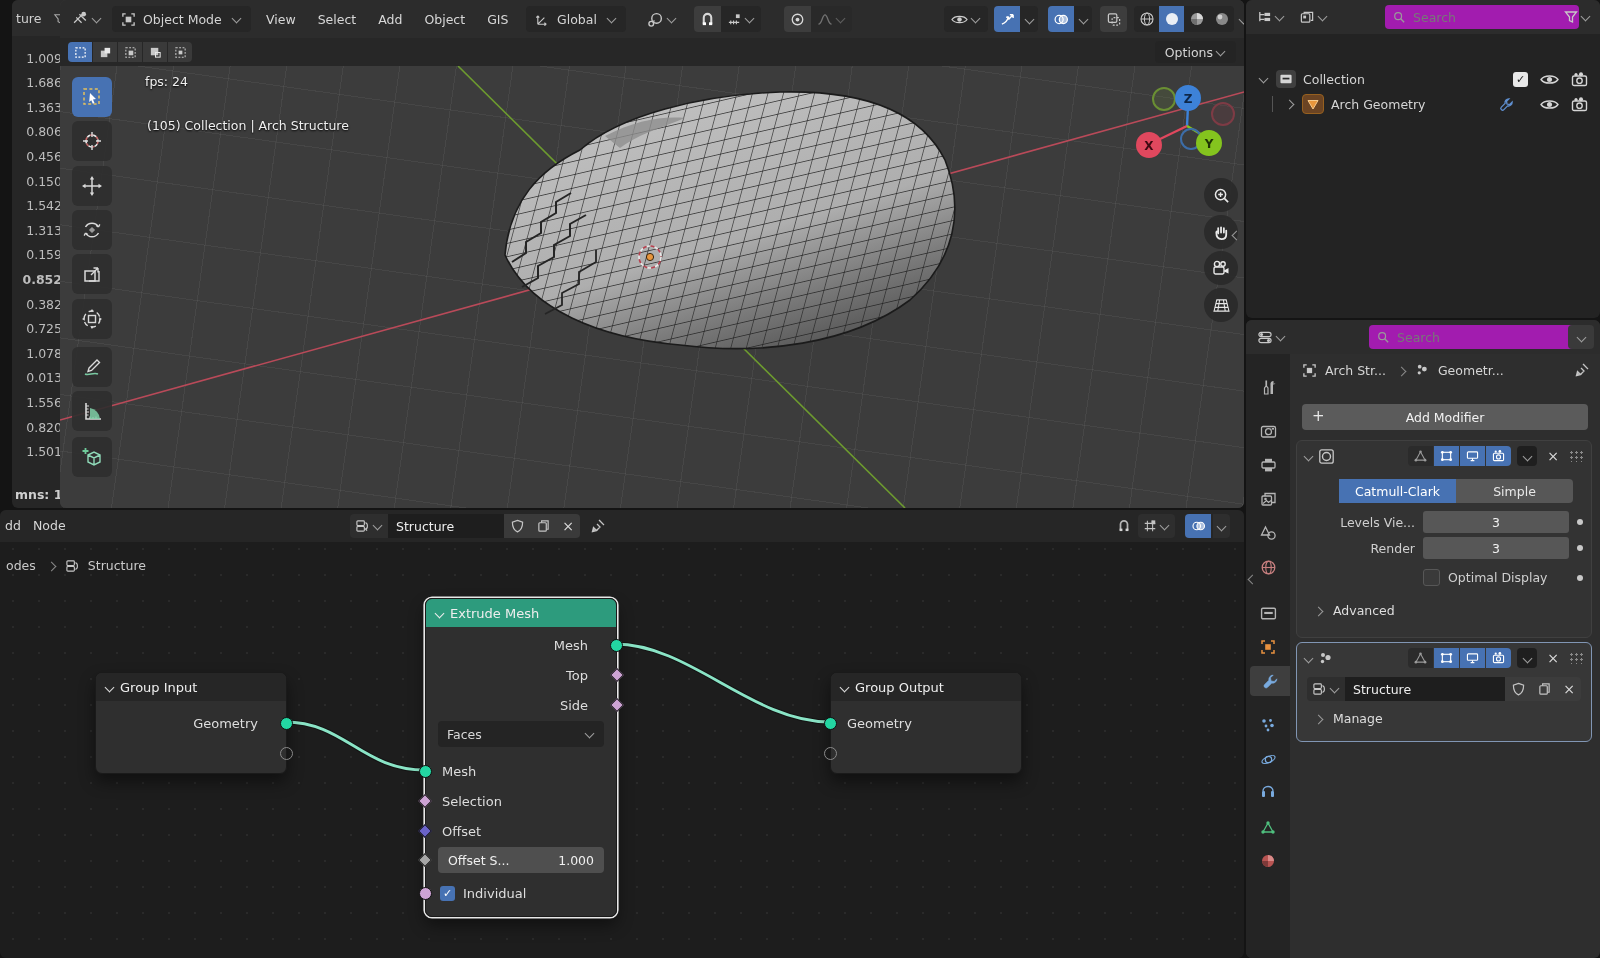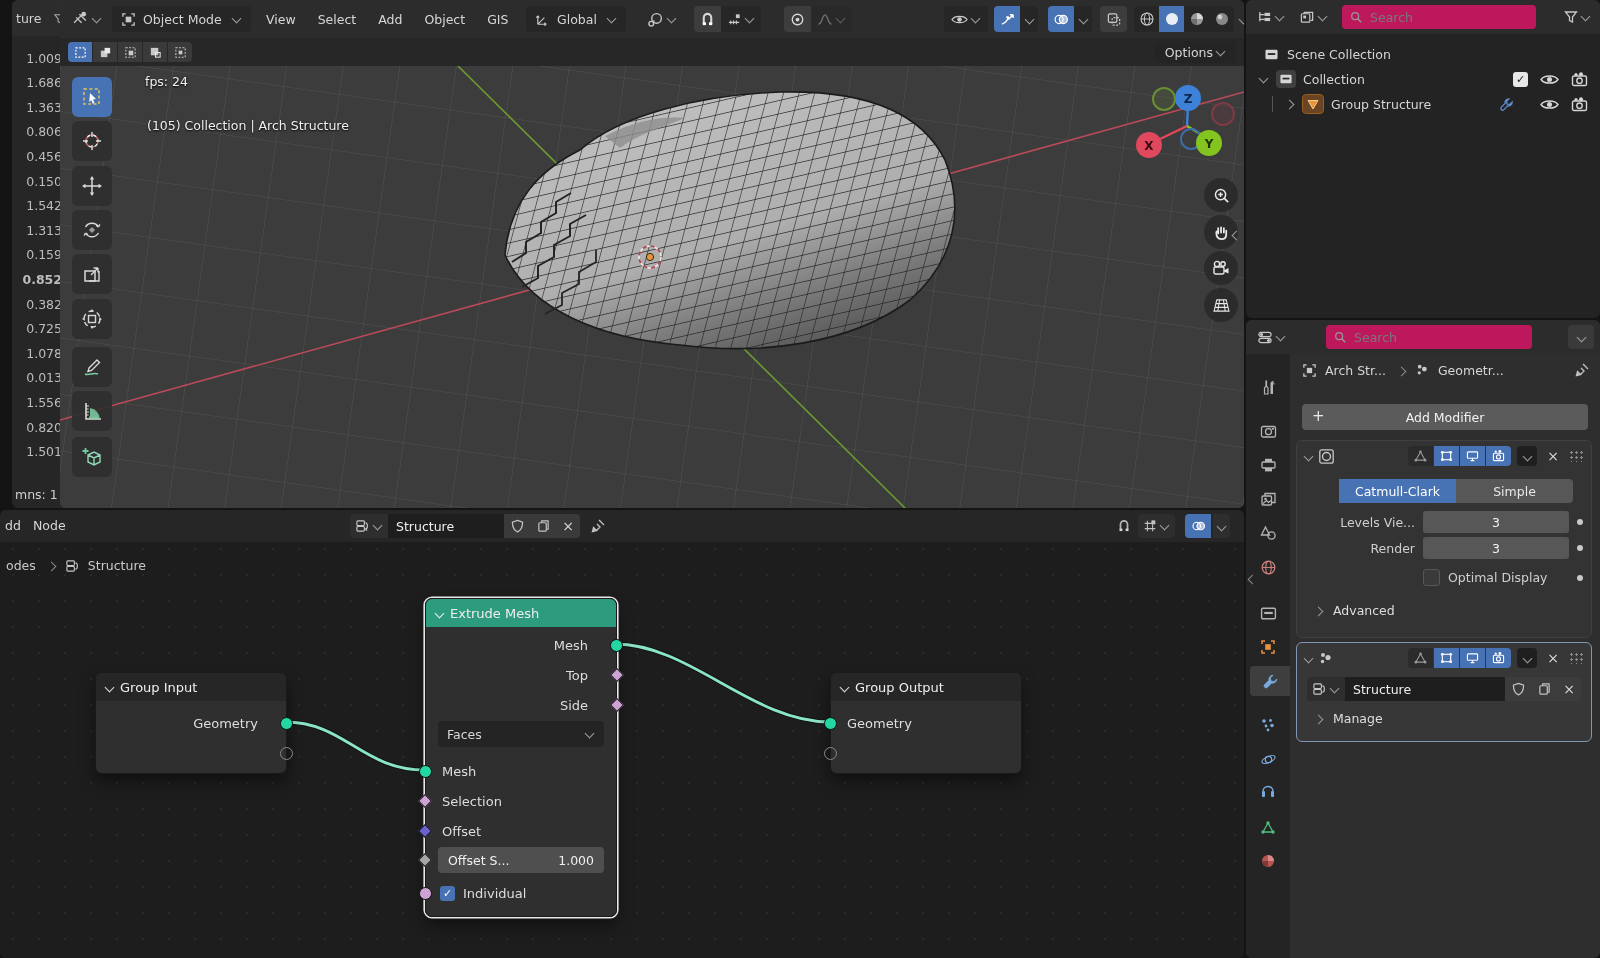--- a/index.html
+++ b/index.html
@@ -10,21 +10,21 @@
   .row{display:flex;align-items:center;}
   .panel{position:absolute;border-radius:6px;overflow:hidden;}
   .hdr{background:#2c2c2c;}
   .btn{background:#242424;border-radius:4px;display:flex;align-items:center;justify-content:center;color:#d4d4d4;}
   .btn.on{background:#4772b3;color:#fff;}
   .btn.lit{background:#3d3d3d;}
   .menu{color:#d8d8d8;padding:0 10px;cursor:default;}
   .chev{width:6px;height:6px;border-right:1.4px solid #9f9f9f;border-bottom:1.4px solid #9f9f9f;
         transform:rotate(45deg);display:inline-block;margin:-2px 2px 0 4px;flex:none;}
   .chevr{transform:rotate(-45deg);margin-top:2px;}
-  .search{background:#be185d;border-radius:4px;height:24px;display:flex;align-items:center;padding:0 8px;gap:6px;}
+  .search{background:#a21caf;border-radius:4px;height:24px;display:flex;align-items:center;padding:0 8px;gap:6px;margin-left:43px;}
   .search input{background:transparent;border:none;outline:none;color:#cfcfcf;font:inherit;width:100%;}
   .search input::placeholder{color:#787878;}
   svg{display:block;}
   .ic{flex:none;}
   
   #nodeed{background:#1d1d1d;background-image:radial-gradient(circle,#2a2a2a 1.1px,transparent 1.3px);background-size:26px 26px;}
   .node{position:absolute;background:rgba(48,48,48,.96);border:1px solid #1a1a1a;border-radius:7px;box-shadow:0 8px 16px rgba(0,0,0,.45);}
   .node.active{box-shadow:0 0 0 1.6px #e8e8e8,0 8px 16px rgba(0,0,0,.45);}
   .nhead{height:28px;border-radius:6px 6px 0 0;display:flex;align-items:center;gap:7px;padding:0 10px;font-size:13px;color:#eee;}
   .nrow{position:absolute;left:0;right:12px;height:24px;display:flex;align-items:center;font-size:13px;color:#dedede;}
@@ -111,21 +111,21 @@
           <span>1.556</span>
         </div>
       <div class="olrow" style="top:371px;justify-content:flex-end;color:#bdbdbd;">
           <span>0.820</span>
         </div>
       <div class="olrow" style="top:395.6px;justify-content:flex-end;color:#bdbdbd;">
           <span>1.501</span>
         </div>
     </div>
     <div class="abs" style="right:1px;top:48px;width:5px;height:110px;background:#5a5a5a;border-radius:3px;"></div>
-    <div class="olrow" style="bottom:2px;padding-left:3px;color:#cfcfcf;">
+    <div class="olrow" style="bottom:2px;padding-left:3px;color:#cfcfcf;font-weight:bold;">
         <span>mns: 1</span>
       </div>
   </div>
 
   <div class="panel" style="left:60px;top:0;width:1184px;height:508px;background:#3c3c3c;">
 
     <div class="hdr abs" style="left:0;top:0;right:0;height:38px;">
       <div class="btn row abs" style="left:6px;top:7px;height:24px;padding:0 6px;background:transparent;">
         <svg class="ic" width="17" height="17" viewBox="0 0 16 16">
             <path d="M2 11 L11 2 M4 6 L9 11 M7 3 L13 9" stroke="#c8c8c8" stroke-width="1.2" fill="none"></path>
@@ -612,27 +612,20 @@
           </svg>
         <input placeholder="Search" style="">
       </div>
       <div class="btn row abs" style="right:4px;top:5px;height:24px;padding:0 5px;background:transparent;">
         <svg class="ic" width="14" height="14" viewBox="0 0 14 14">
             <path d="M1.5 2 L12.5 2 L8.5 7 L8.5 12 L5.5 10.5 L5.5 7 Z" fill="none" stroke="#c8c8c8" stroke-width="1.3"></path>
           </svg>
         <span class="chev"></span>
       </div>
     </div>
-    <div class="olrow" style="top:42px;padding-left:18px;gap:8px;">
-      <svg class="ic" width="15" height="13" viewBox="0 0 16 14">
-          <rect x="1.5" y="2" width="13" height="10" rx="1.2" fill="#d5d5d5"></rect>
-          <rect x="4" y="5.5" width="8" height="2" fill="#2a2a2a"></rect>
-        </svg>
-      <span>Scene Collection</span>
-    </div>
     <div class="olrow" style="top:67px;padding-left:14px;gap:7px;">
       <span class="chev" style="margin:0 2px 2px 0;"></span>
       <span style="background:#3f3f3f;border-radius:4px;width:20px;height:18px;display:flex;align-items:center;justify-content:center;">
         <svg class="ic" width="14" height="12" viewBox="0 0 16 14">
             <rect x="1.5" y="2" width="13" height="10" rx="1.2" fill="#d5d5d5"></rect>
             <rect x="4" y="5.5" width="8" height="2" fill="#2a2a2a"></rect>
           </svg>
       </span>
       <span>Collection</span>
       <span style="flex:1;"></span>
@@ -649,21 +642,21 @@
         </svg>
     </div>
     <div class="olrow" style="top:92px;padding-left:26px;gap:7px;">
       <span style="width:1px;height:16px;background:#555;"></span>
       <span class="chev chevr" style="margin:0 2px 0 6px;"></span>
       <span style="background:#6b4423;border:1px solid #96601f;border-radius:4px;width:20px;height:18px;display:flex;align-items:center;justify-content:center;">
         <svg class="ic" width="12" height="11" viewBox="0 0 12 11">
             <path d="M1 1.5 H11 L6 10 Z" fill="#e8963c" stroke="#f4c98c" stroke-width="1"></path>
           </svg>
       </span>
-      <span>Group Structure</span>
+      <span>Arch Geometry</span>
       <span style="flex:1;"></span>
       <svg class="ic" width="15" height="15" viewBox="0 0 16 16" style="margin-right:14px;">
           <path d="M10.5 2 A4 4 0 0 0 6.5 6.8 L2.5 10.8 A1.8 1.8 0 0 0 5.2 13.5 L9.2 9.5 A4 4 0 0 0 14 5.5 L11.5 8 L8.5 7.5 L8 4.5 Z" fill="none" stroke="#5f8fd0" stroke-width="1.4"></path>
         </svg>
       <svg class="ic" width="19" height="15" viewBox="0 0 18 14" style="margin:0 5px;">
           <path d="M1 7 C4 2.5 14 2.5 17 7 C14 11.5 4 11.5 1 7 Z" stroke="#d5d5d5" stroke-width="1.4" fill="none"></path>
           <circle cx="9" cy="7" r="2.4" fill="#d5d5d5"></circle>
         </svg>
       <svg class="ic" width="17" height="15" viewBox="0 0 17 15" style="margin-right:12px;">
           <rect x="1.5" y="4" width="14" height="9.5" rx="1.6" fill="none" stroke="#d5d5d5" stroke-width="1.4"></rect>

